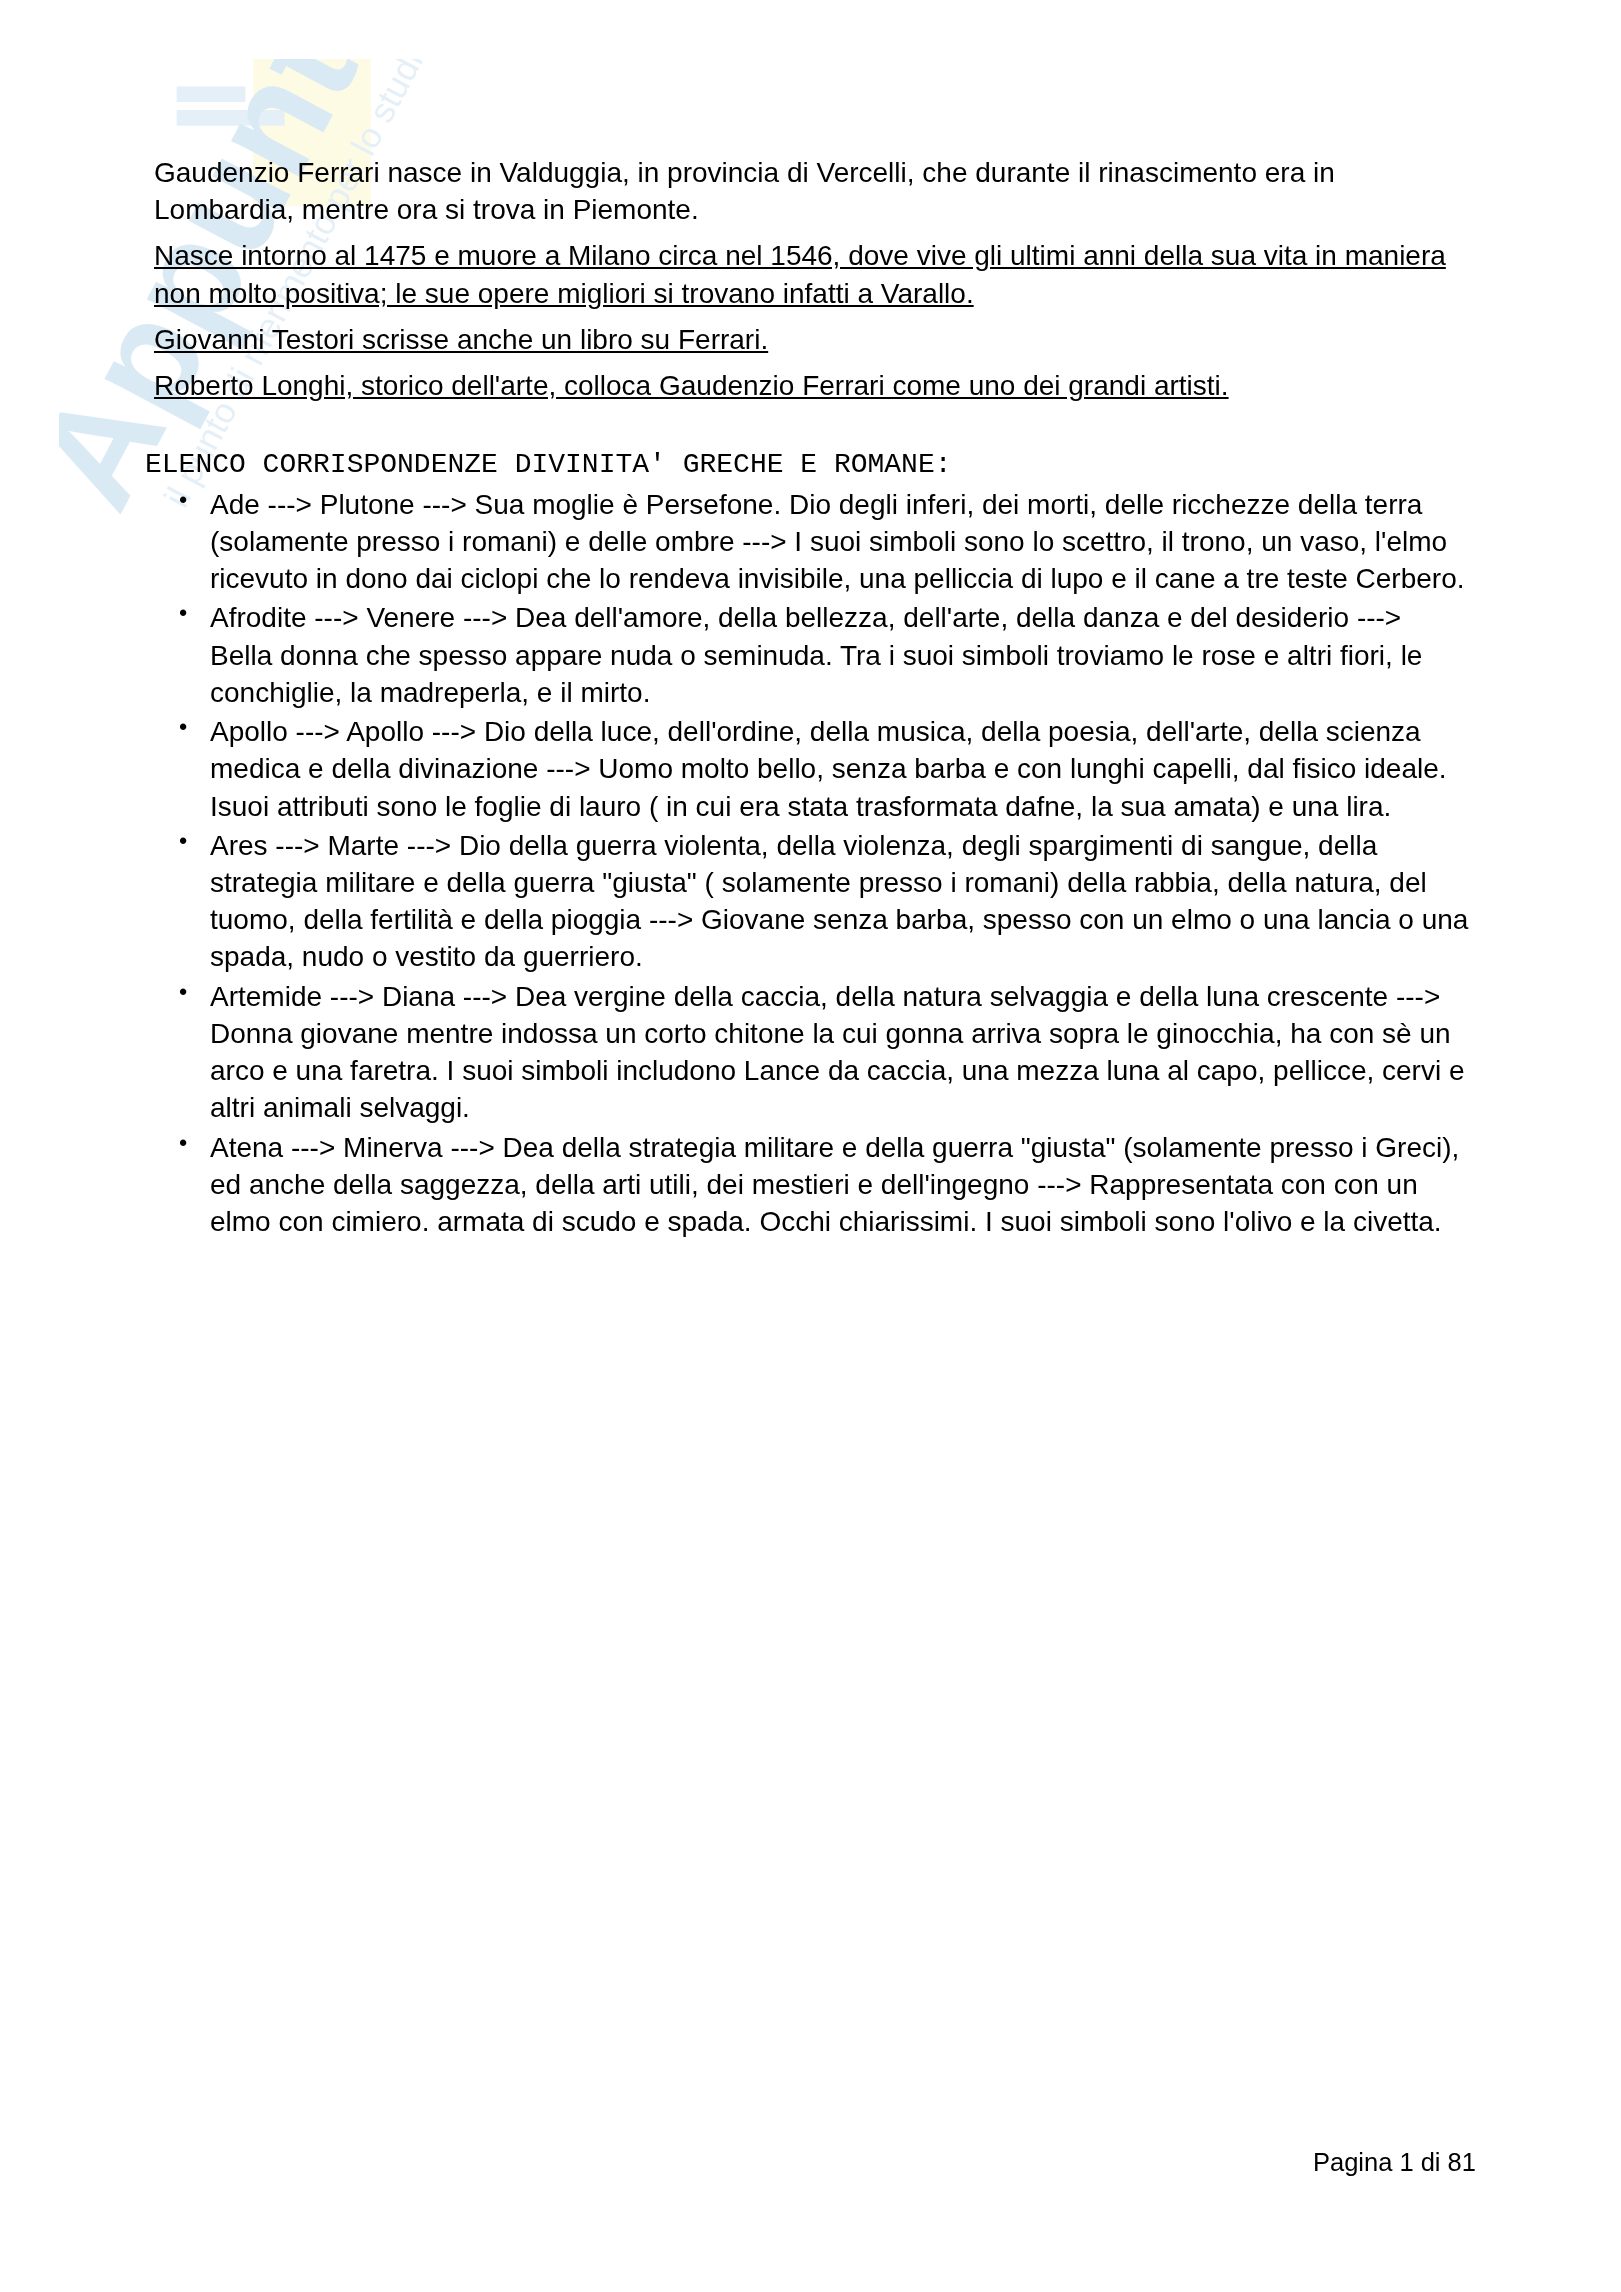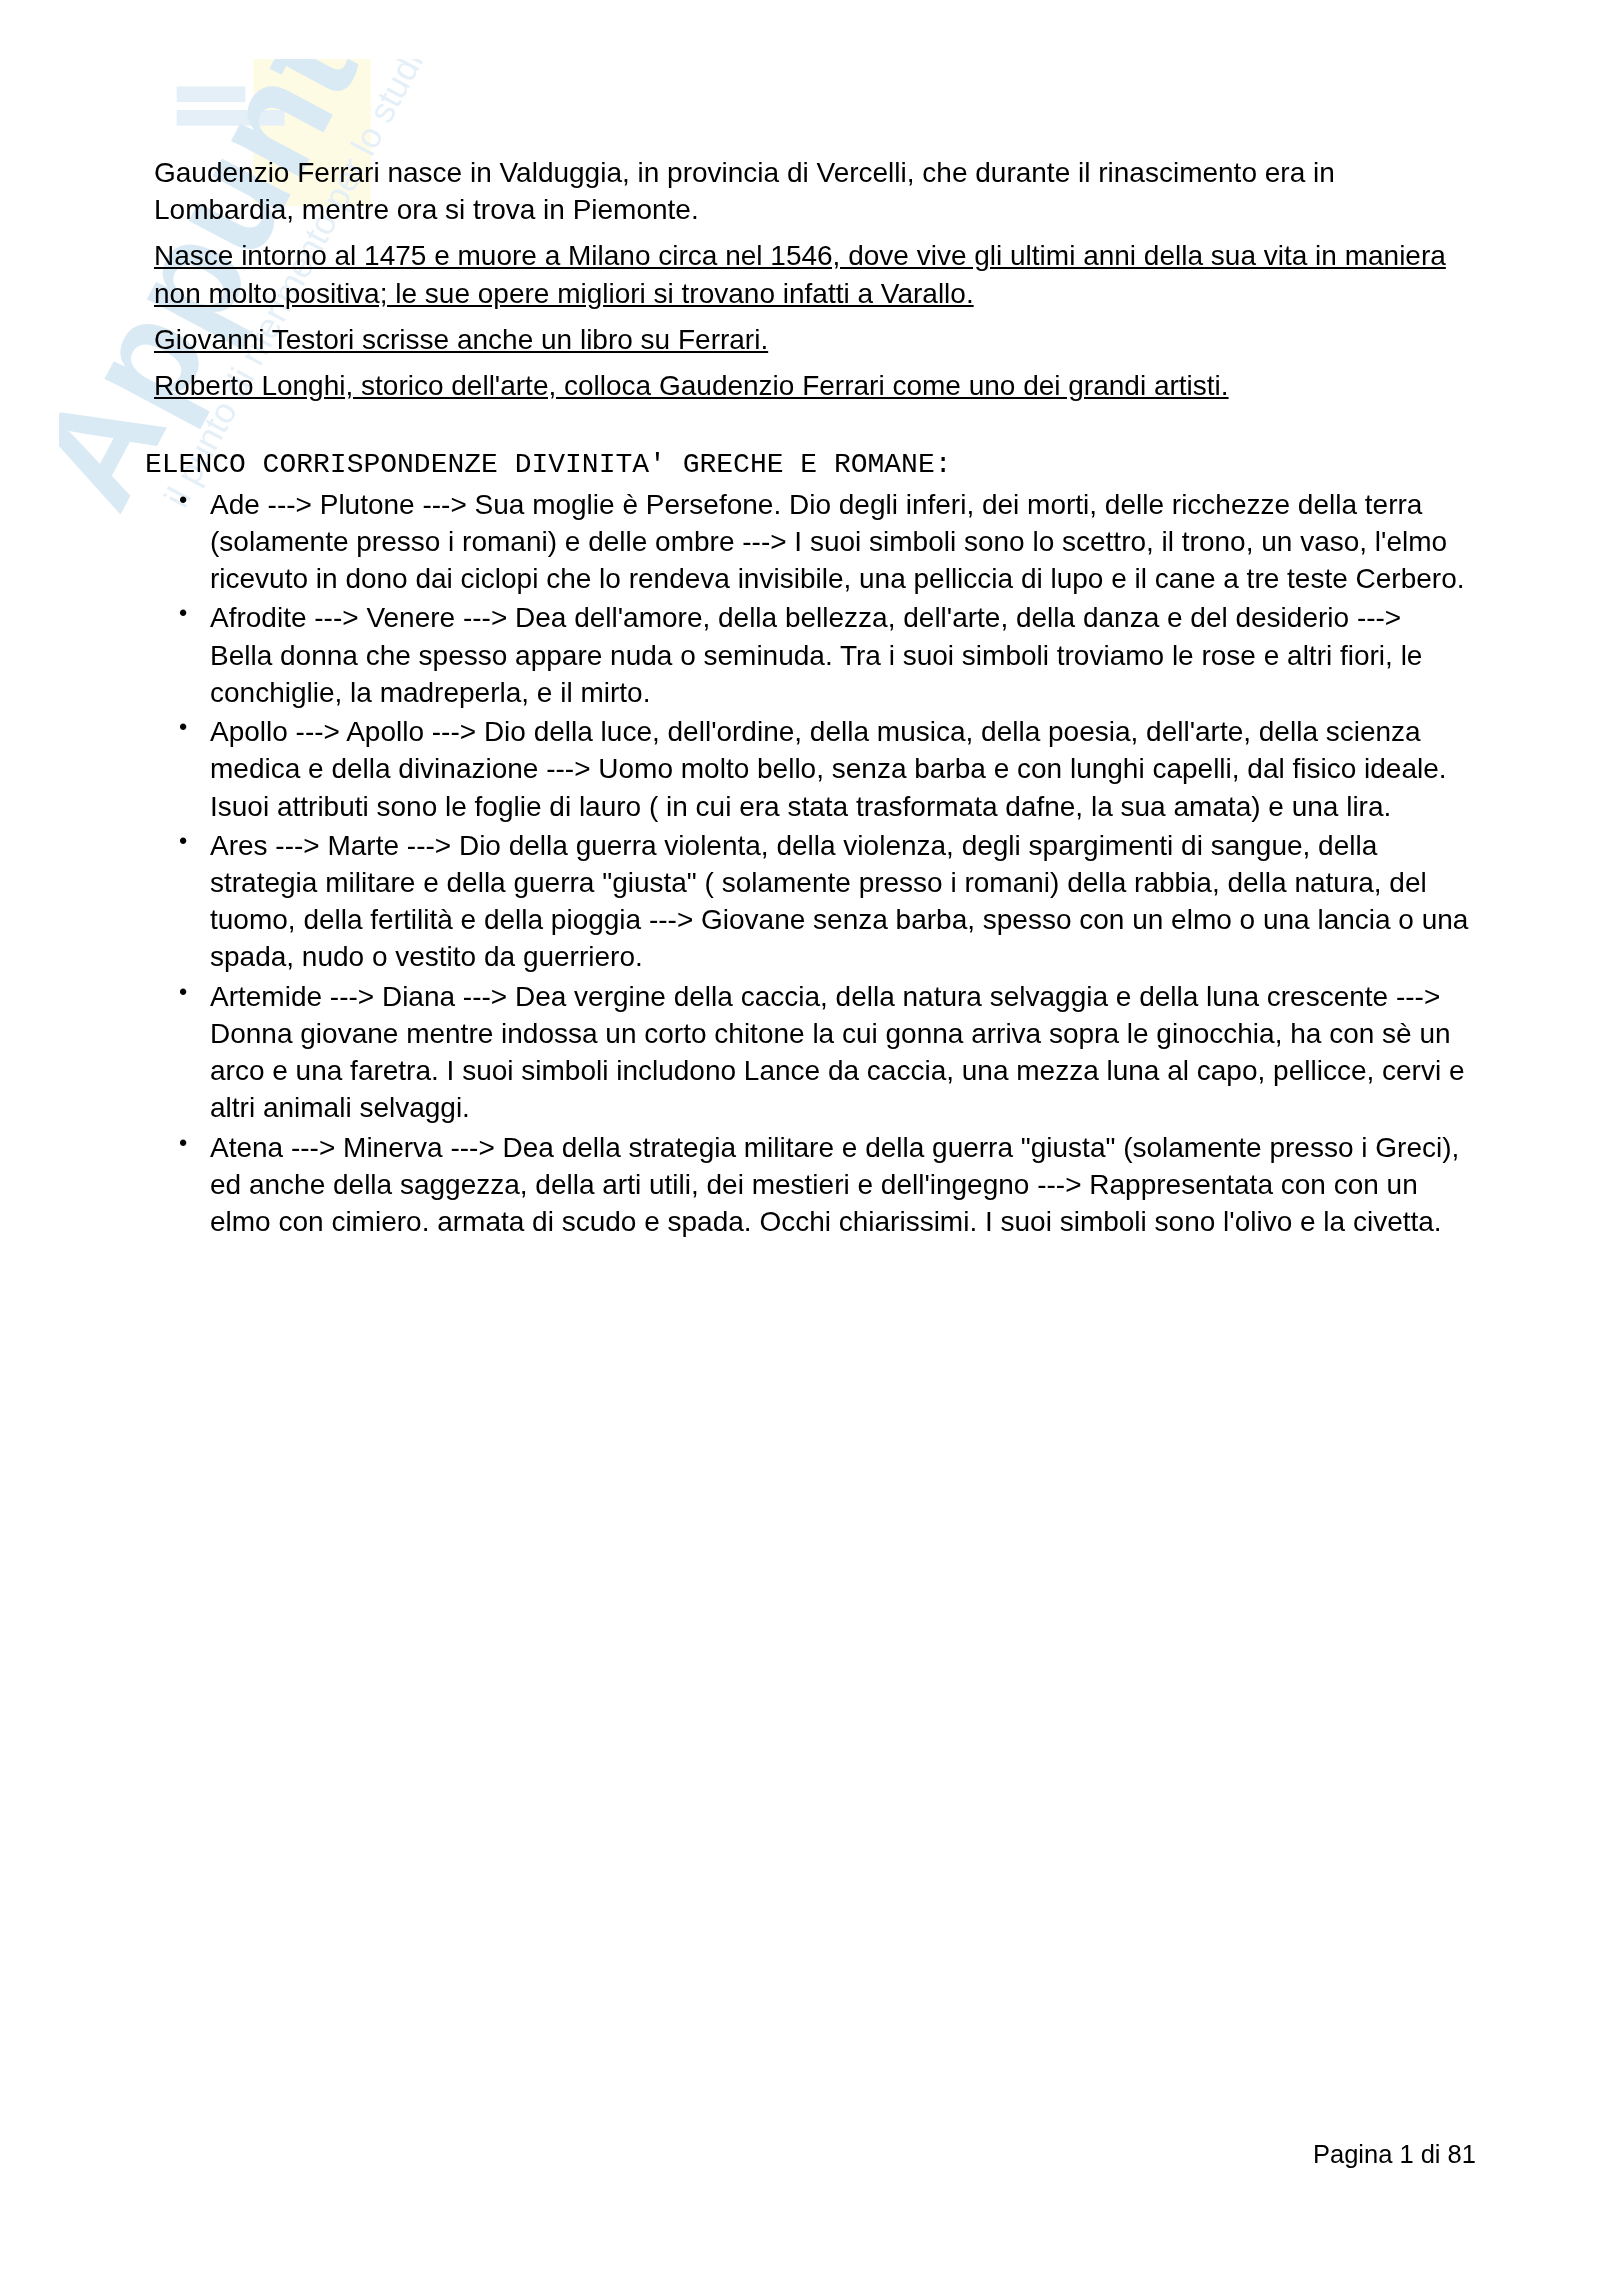--- a/index.html
+++ b/index.html
@@ -82,21 +82,21 @@
   ul.bullets li::before {
     content: "\2022";
     position: absolute;
     left: -31px;
     top: -1px;
     font-size: 23.5px;
   }
   .footer {
     position: absolute;
     right: 145px;
-    bottom: 124px;
+    bottom: 116px;
     font-size: 25.5px;
     text-align: right;
   }
 </style>
 </head>
 <body>
 
 <div class="page">
 
   <svg class="watermark" viewBox="0 0 520 520" xmlns="http://www.w3.org/2000/svg">

